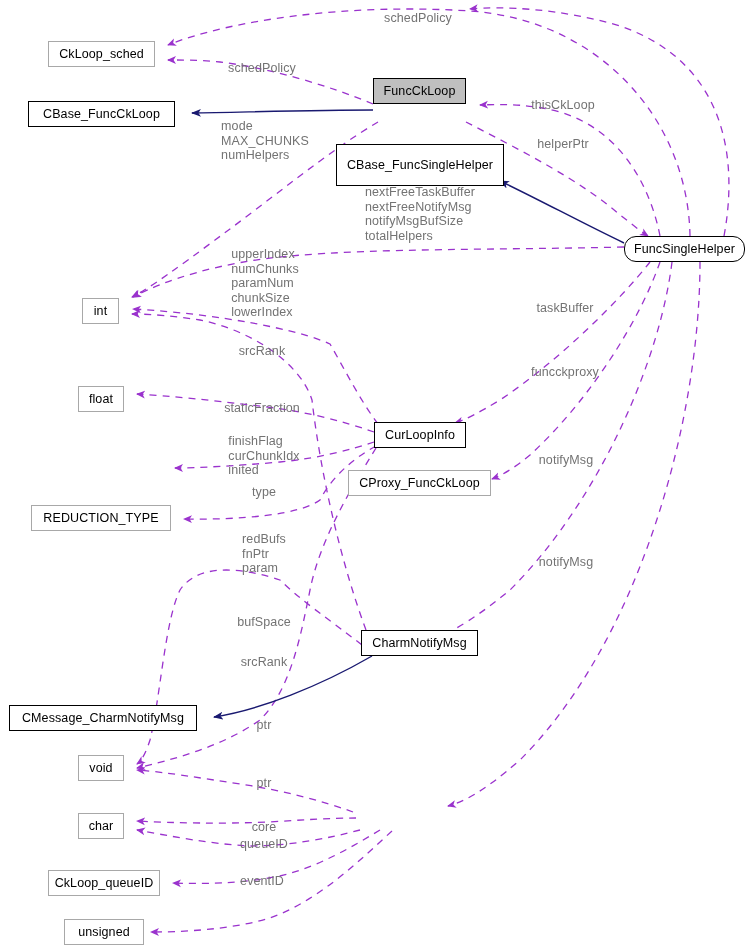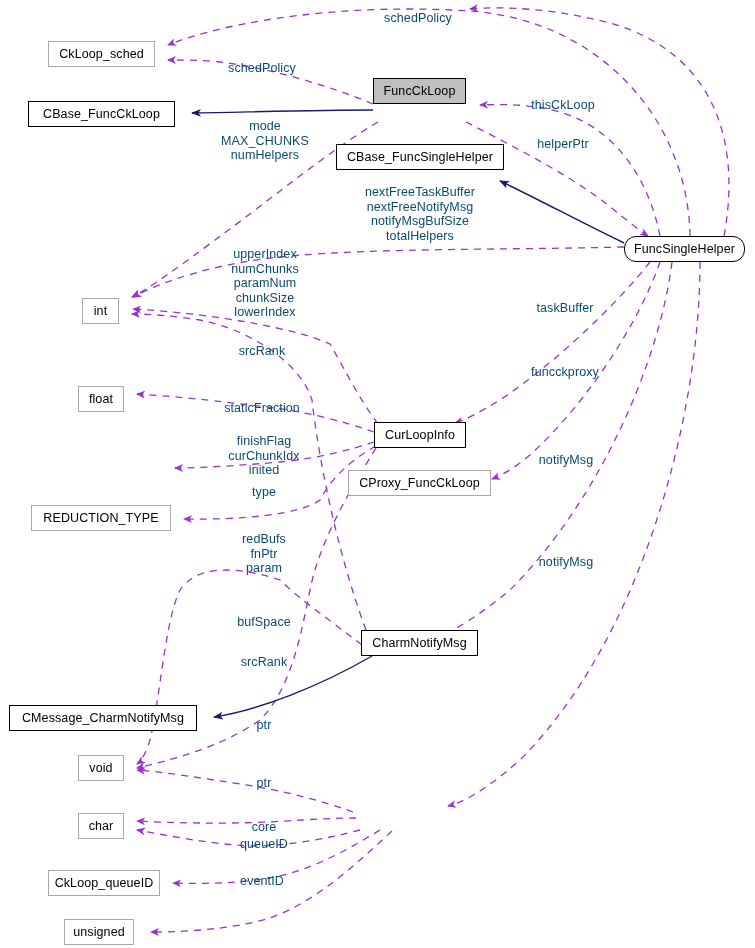--- a/index.html
+++ b/index.html
@@ -36,25 +36,24 @@
     line-height: 1;
     white-space: nowrap;
     letter-spacing: 0.1px;
   }
   .node.solid  { border: 1px solid #000000; }
   .node.light  { border: 1px solid #a8a8a8; }
   .node.filled { border: 1px solid #000000; background: #bfbfbf; }
 
   .edge-label {
     position: absolute;
-    color: #0c4a6e;
+    color: #737373;
     font-size: 12.5px;
     line-height: 14.5px;
     white-space: pre;
-    text-align: center;
     transform: translateX(-50%);
     letter-spacing: 0.1px;
   }
 </style>
 </head>
 <body>
 
 <div id="canvas">
 
   <svg id="edges" viewBox="0 0 755 948" width="755" height="948" xmlns="http://www.w3.org/2000/svg">
@@ -128,21 +127,21 @@
 
   <div class="node light" style="left:48px;  top:41px;  width:107px; height:26px;">
       <span>CkLoop_sched</span>
     </div>
   <div class="node solid" style="left:28px;  top:101px; width:147px; height:26px;">
       <span>CBase_FuncCkLoop</span>
     </div>
   <div class="node filled" style="left:373px; top:78px;  width:93px;  height:26px;">
       <span>FuncCkLoop</span>
     </div>
-  <div class="node solid" style="left:336px; top:144px; width:168px; height:26px;">
+  <div class="node solid" style="left:336px; top:144px; width:168px; height:42px;">
       <span>CBase_FuncSingleHelper</span>
     </div>
   <div class="node solid" style="left:624px; top:236px; width:121px; height:26px;border-radius:12px;">
       <span>FuncSingleHelper</span>
     </div>
   <div class="node light" style="left:82px;  top:298px; width:37px;  height:26px;justify-content:center;">
       <span>int</span>
     </div>
   <div class="node light" style="left:78px;  top:386px; width:46px;  height:26px;">
       <span>float</span>
@@ -164,21 +163,21 @@
     </div>
   <div class="node light" style="left:78px;  top:755px; width:46px;  height:26px;">
       <span>void</span>
     </div>
   <div class="node light" style="left:78px;  top:813px; width:46px;  height:26px;">
       <span>char</span>
     </div>
   <div class="node light" style="left:48px;  top:870px; width:112px; height:26px;">
       <span>CkLoop_queueID</span>
     </div>
-  <div class="node light" style="left:64px;  top:919px; width:70px;  height:26px;">
+  <div class="node light" style="left:64px;  top:919px; width:80px;  height:26px;">
       <span>unsigned</span>
     </div>
 
   <div class="edge-label" style="left:418px; top:11px;">schedPolicy</div>
   <div class="edge-label" style="left:262px; top:61px;">schedPolicy</div>
   <div class="edge-label" style="left:563px; top:98px;">thisCkLoop</div>
   <div class="edge-label" style="left:265px; top:119px;">mode
 MAX_CHUNKS
 numHelpers</div>
   <div class="edge-label" style="left:563px; top:137px;">helperPtr</div>

